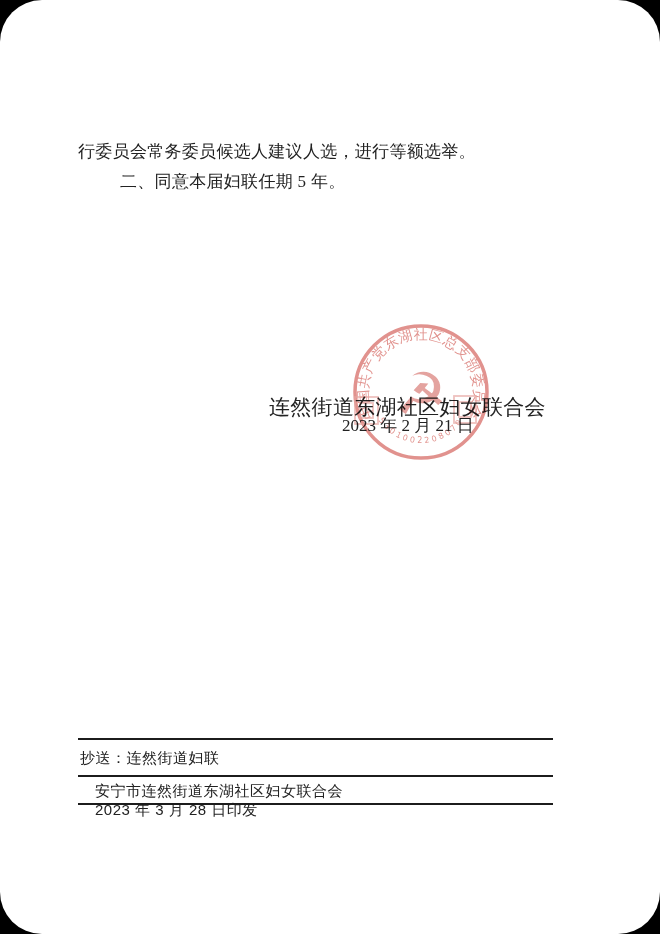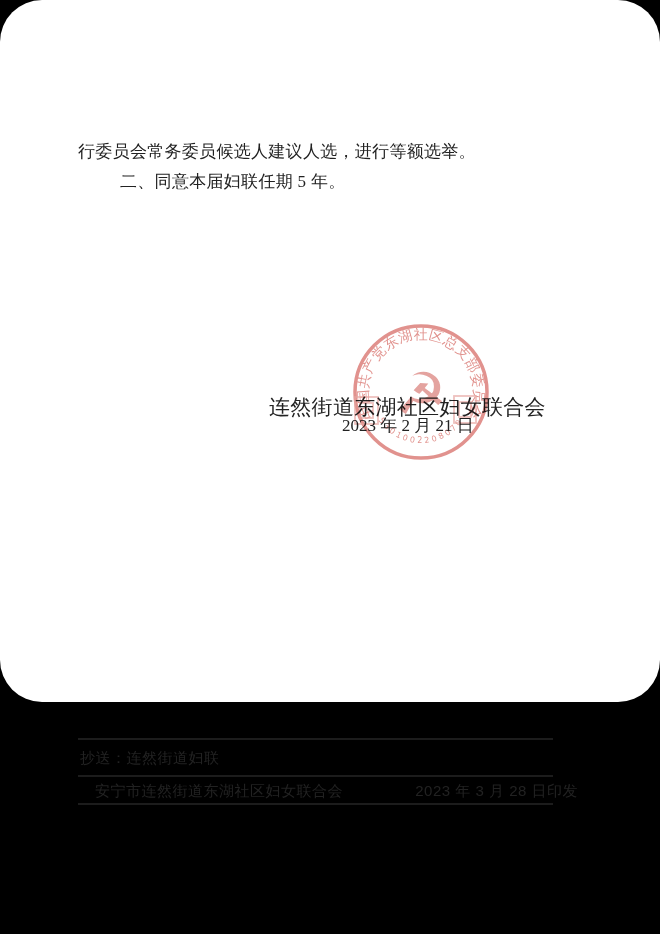--- a/index.html
+++ b/index.html
@@ -7,21 +7,21 @@
     padding: 0;
     background: #000;
     width: 660px;
     height: 934px;
     overflow: hidden;
   }
   .page {
     position: absolute;
     left: 0; top: 0;
     width: 660px;
-    height: 702px;
+    height: 934px;
     background: #ffffff;
     border-radius: 42px;
     font-family: "Liberation Serif", "DejaVu Serif", serif;
     color: #222222;
   }
   
   .content {
     position: absolute;
     left: 78px;
     top: 137px;
@@ -112,20 +112,21 @@
   .footer-issue-row {
     position: absolute;
     left: 95px;
     top: 782px;
     width: 483px;
     display: flex;
     justify-content: space-between;
     font-family: "Liberation Sans", "DejaVu Sans", sans-serif;
     font-size: 15px;
     letter-spacing: 0.5px;
+    flex-direction: column;
   }
 </style>
 </head>
 <body>
 
 <div class="page">
 
   <div class="content">
     <p>行委员会常务委员候选人建议人选，进行等额选举。</p>
     <p class="indent">二、同意本届妇联任期 5 年。</p>

